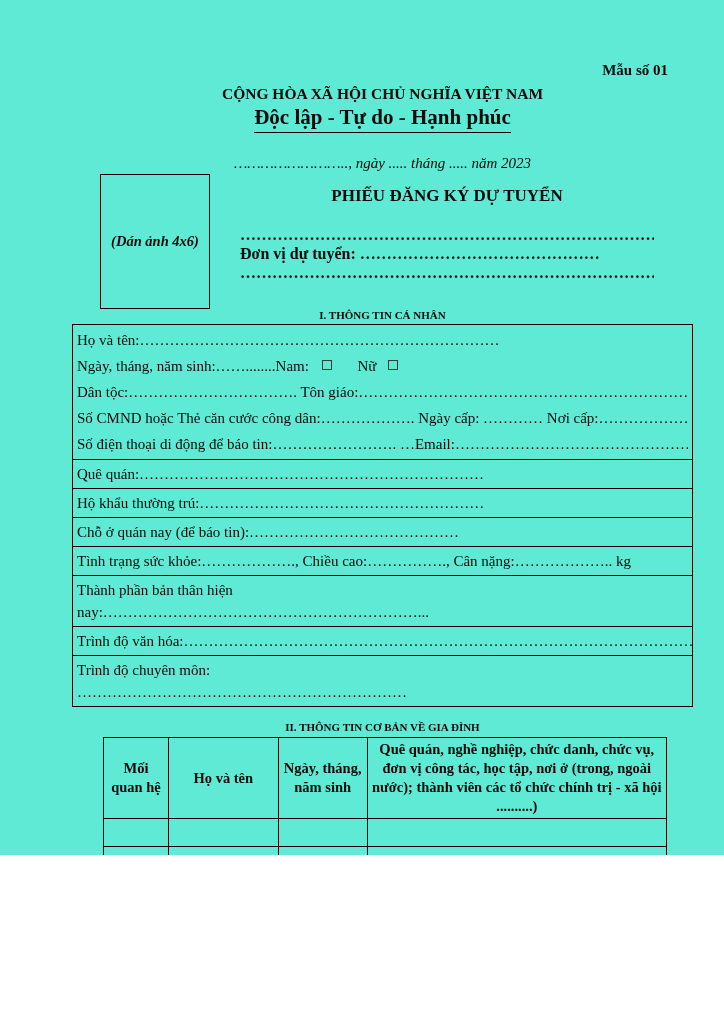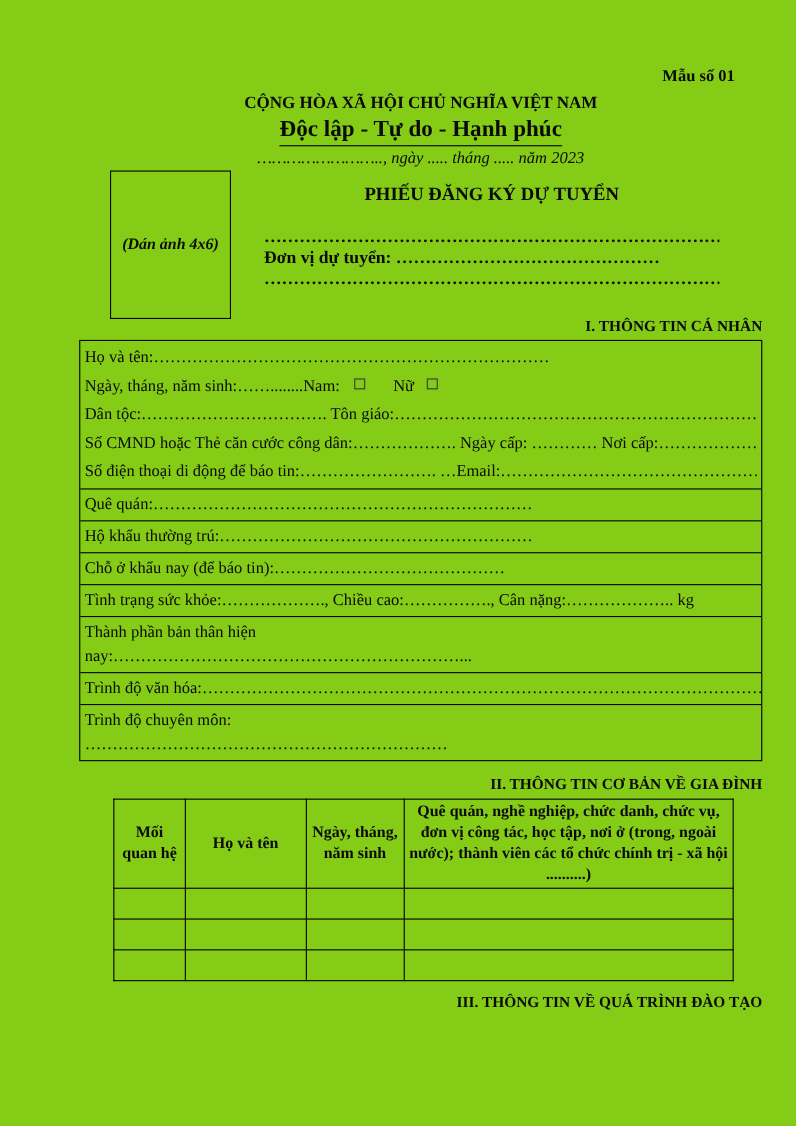--- a/index.html
+++ b/index.html
@@ -1,20 +1,20 @@
 <!DOCTYPE html>
 <html><head>
 <meta charset="utf-8">
 <style>
   * { margin:0; padding:0; box-sizing:border-box; }
   html,body { background:#ffffff; }
   .page {
     position:relative;
-    width:724px; height:1024px;
-    background:#84cc16;
+    width:724px; height:855px;
+    background:#5eead4;
     color:#0a0a0a;
     font-family:"Liberation Serif","DejaVu Serif",serif;
     padding:56px 31px 0 72px;
     overflow:hidden;
   }
   .form-number {
     margin-top:6px;
     font-size:15px; font-weight:bold;
     text-align:right; padding-right:25px;
   }
@@ -24,43 +24,43 @@
     text-align:center;
   }
   .motto-wrap { text-align:center; margin-top:2px; }
   .motto {
     display:inline-block;
     font-size:21px; font-weight:bold;
     border-bottom:1.6px solid #000;
     padding-bottom:2px;
   }
   .date-line {
-    margin-top:3px;
+    margin-top:22px;
     font-size:15px; font-style:italic;
     text-align:center;
   }
   .photo-row { display:flex; margin-top:2px; height:135px; }
   .photo-box {
     flex:none;
     width:110px; height:135px;
     border:1.6px solid #000;
     margin-left:28px;
     display:flex; align-items:center; justify-content:center;
     font-style:italic; font-size:14.5px;font-weight:bold;
   }
   .title-block {
     margin-left:30px; width:414px;
     font-weight:bold; font-size:16px;
     padding-top:12px;
   }
   .form-title { font-size:17px; text-align:center; margin-bottom:19px; }
   .tb-line { white-space:nowrap; overflow:hidden; line-height:19px; }
   .section-title {
-    font-weight:bold; font-size:14px;
-    text-align:right;
+    font-weight:bold; font-size:11px;
+    text-align:center;
   }
   .s2 { margin-top:14px; }
   .s3 { margin-top:12px; }
   .pbox {
     border:1.6px solid #000;
     margin-top:3px;
     font-size:15px;
   }
   .pbox .cell {
     border-top:1.3px solid #000;
@@ -127,21 +127,21 @@
         <span class="cb"></span>
         <span class="nf">Nữ</span>
         <span class="cb" style="margin-left:8px"></span>
       </div>
       <div class="l">Dân tộc:……………………………. Tôn giáo:……………………………………………………………………</div>
       <div class="l">Số CMND hoặc Thẻ căn cước công dân:………………. Ngày cấp: ………… Nơi cấp:……………………………</div>
       <div class="l">Số điện thoại di động để báo tin:……………………. …Email:………………………………………………...</div>
     </div>
     <div class="cell l">Quê quán:……………………………………………………………</div>
     <div class="cell l">Hộ khẩu thường trú:…………………………………………………</div>
-    <div class="cell l">Chỗ ở khẩu nay (để báo tin):……………………………………</div>
+    <div class="cell l">Chỗ ở quán nay (để báo tin):……………………………………</div>
     <div class="cell l">Tình trạng sức khỏe:………………., Chiều cao:……………., Cân nặng:……………….. kg</div>
     <div class="cell">
       <div class="l">Thành phần bản thân hiện</div>
       <div class="l">nay:………………………………………………………...</div>
     </div>
     <div class="cell l">Trình độ văn hóa:……………………………………………………………………………………………..</div>
     <div class="cell">
       <div class="l">Trình độ chuyên môn:</div>
       <div class="l">…………………………………………………………</div>
     </div>

